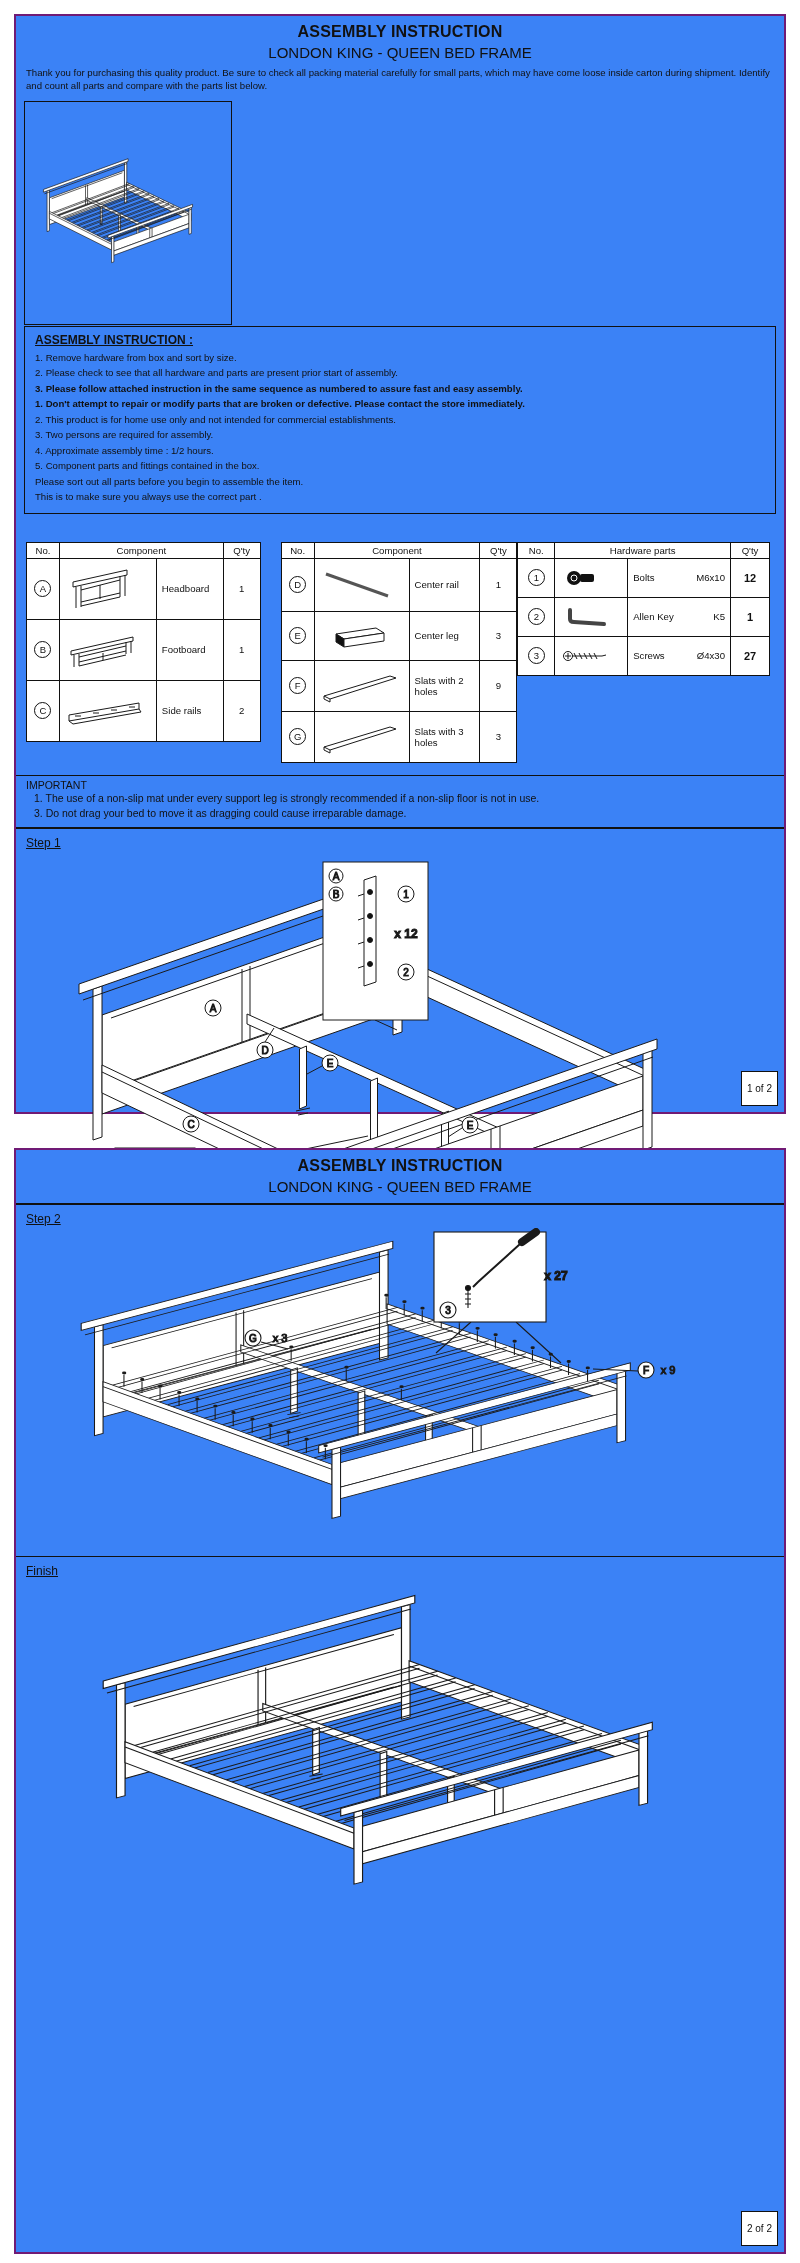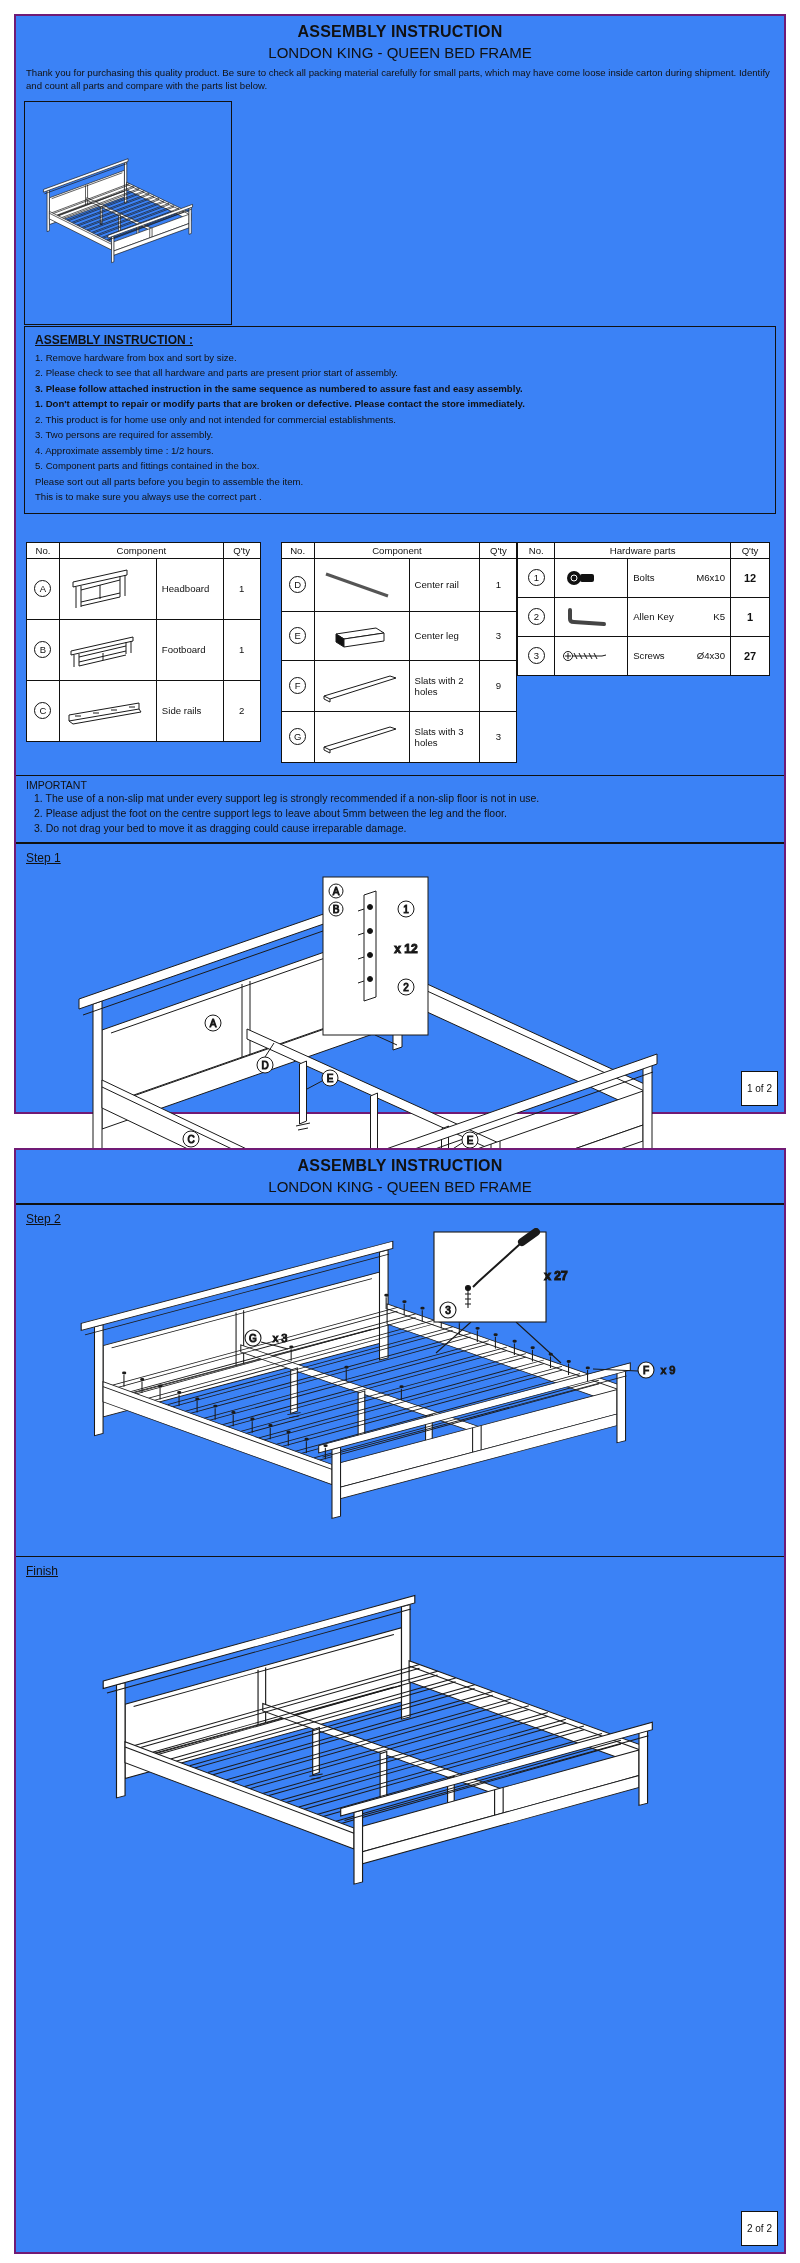--- a/index.html
+++ b/index.html
@@ -302,21 +302,20 @@
         <td class="qty-b">27</td>
       </tr>
     </tbody>
       </table>
   </div>
 
   <div class="important">
     <div class="imp-heading">IMPORTANT</div>
     <div class="imp-notes">
       <div>1. The use of a non-slip mat under every support leg is strongly recommended if a non-slip floor is not in use.</div>
-      <div>2. Please adjust the foot on the centre support legs to leave about 5mm between the leg and the floor.</div>
       <div>3. Do not drag your bed to move it as dragging could cause irreparable damage.</div>
     </div>
   </div>
 
   <div class="step-label">Step 1</div>
 
   <div class="fig-wrap" style="width:758px;height:448px;">
     <svg width="758" height="446" viewBox="0 0 758 446">
       <g stroke="#1a1a1a" stroke-width="1" transform="translate(2,8)">
         <use href="#g-back"></use>

